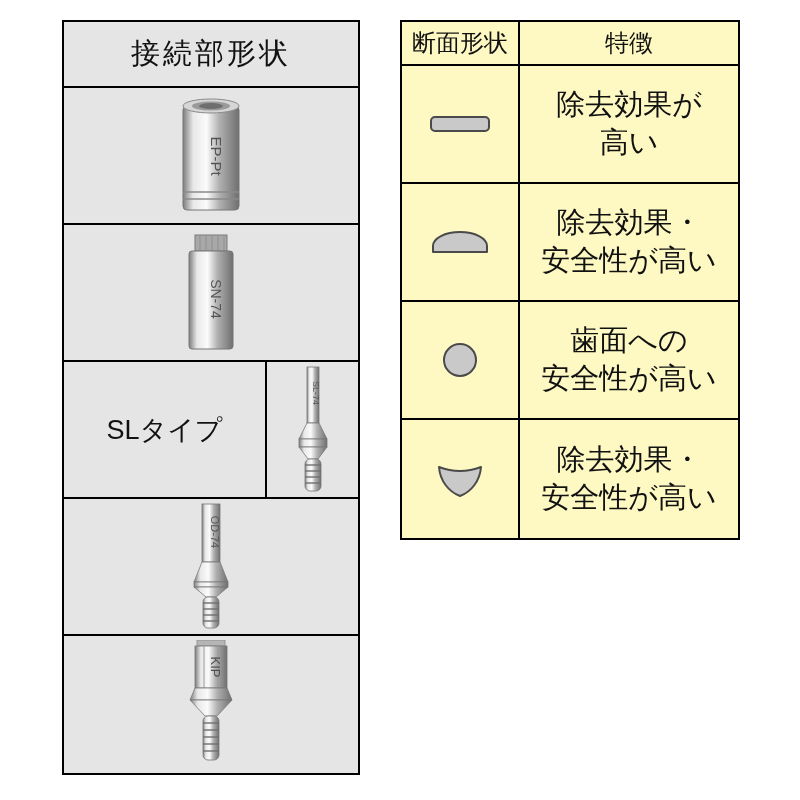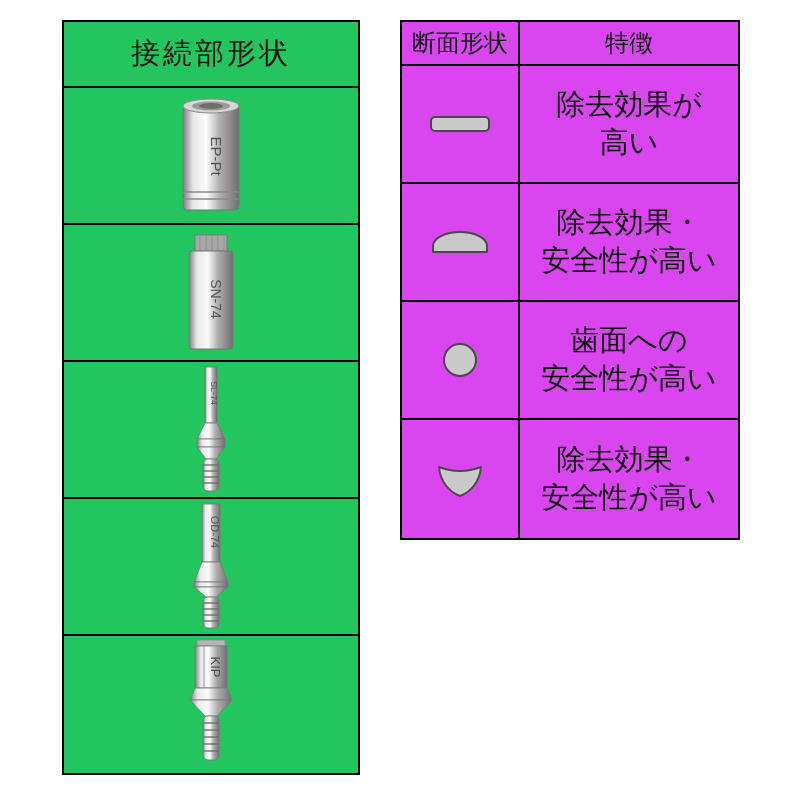--- a/index.html
+++ b/index.html
@@ -1,31 +1,31 @@
 <!DOCTYPE html>
 <html><head>
 <meta charset="utf-8">
 <style>
   * { box-sizing: border-box; margin: 0; padding: 0; }
   html, body { width: 800px; height: 800px; background: #ffffff; }
   body { font-family: "Liberation Sans", sans-serif; color: #111111; }
   .canvas { position: relative; width: 800px; height: 800px; background: #ffffff; }
 
   
-  .conn-table { position: absolute; left: 62px; top: 20px; width: 298px; border: 2px solid #000; background:#22c55e; }
+  .conn-table { position: absolute; left: 62px; top: 20px; width: 298px; border: 2px solid #000; background:#e5e5e5; }
   .conn-header { height: 66px; display: flex; align-items: center; justify-content: center;
                  font-size: 29px; letter-spacing: 3px; border-bottom: 2px solid #000; }
   .conn-row { display: flex; height: 137px; border-bottom: 2px solid #000; }
   .conn-row:last-child { border-bottom: none; }
   .conn-label { width: 203px; border-right: 2px solid #000; display: flex; align-items: center;
                 justify-content: center; font-size: 27px; }
   .conn-img { flex: 1; display: flex; align-items: center; justify-content: center; }
 
   
-  .sec-table { position: absolute; left: 400px; top: 20px; width: 340px; border: 2px solid #000; background:#d946ef; }
+  .sec-table { position: absolute; left: 400px; top: 20px; width: 340px; border: 2px solid #000; background:#fef9c3; }
   .sec-hrow { display: flex; height: 44px; border-bottom: 2px solid #000; font-size: 24px; }
   .sec-row  { display: flex; height: 118px; border-bottom: 2px solid #000; }
   .sec-row:last-child { border-bottom: none; }
   .shape-col { width: 118px; border-right: 2px solid #000; display: flex;
                align-items: center; justify-content: center; }
   .feat-col { flex: 1; display: flex; align-items: center; justify-content: center; border-radius: 15px; }
   .feature { font-size: 29px; line-height: 1.3; white-space: pre-line; text-align: center; }
   .hdr-txt { text-align: center; }
   svg { display: block; }
 </style>
@@ -78,20 +78,21 @@
           <line x1="44" y1="5" x2="44" y2="19" stroke="#8f8f8f" stroke-width="1"></line>
           <line x1="50" y1="5" x2="50" y2="19" stroke="#8f8f8f" stroke-width="1"></line>
           <line x1="56" y1="5" x2="56" y2="19" stroke="#8f8f8f" stroke-width="1"></line>
           <rect x="21" y="20" width="44" height="98" rx="3" fill="url(#gSN)" stroke="#777" stroke-width="1"></rect>
           <text x="43" y="68" transform="rotate(90 43 68)" text-anchor="middle" font-size="14" fill="#555">SN-74</text>
         </svg>
       </div>
     </div>
 
     <div class="conn-row">
+      <div class="conn-label">SLタイプ</div>
       <div class="conn-img">
         <svg width="86" height="130" viewBox="0 0 86 130">
           <defs>
             <linearGradient id="gSL" x1="0" y1="0" x2="1" y2="0">
               <stop offset="0" stop-color="#7d7d7d"></stop>
                 <stop offset="0.18" stop-color="#e8e8e8"></stop>
               <stop offset="0.42" stop-color="#fbfbfb"></stop>
                 <stop offset="0.65" stop-color="#b0b0b0"></stop>
               <stop offset="1" stop-color="#6f6f6f"></stop>
             </linearGradient>

